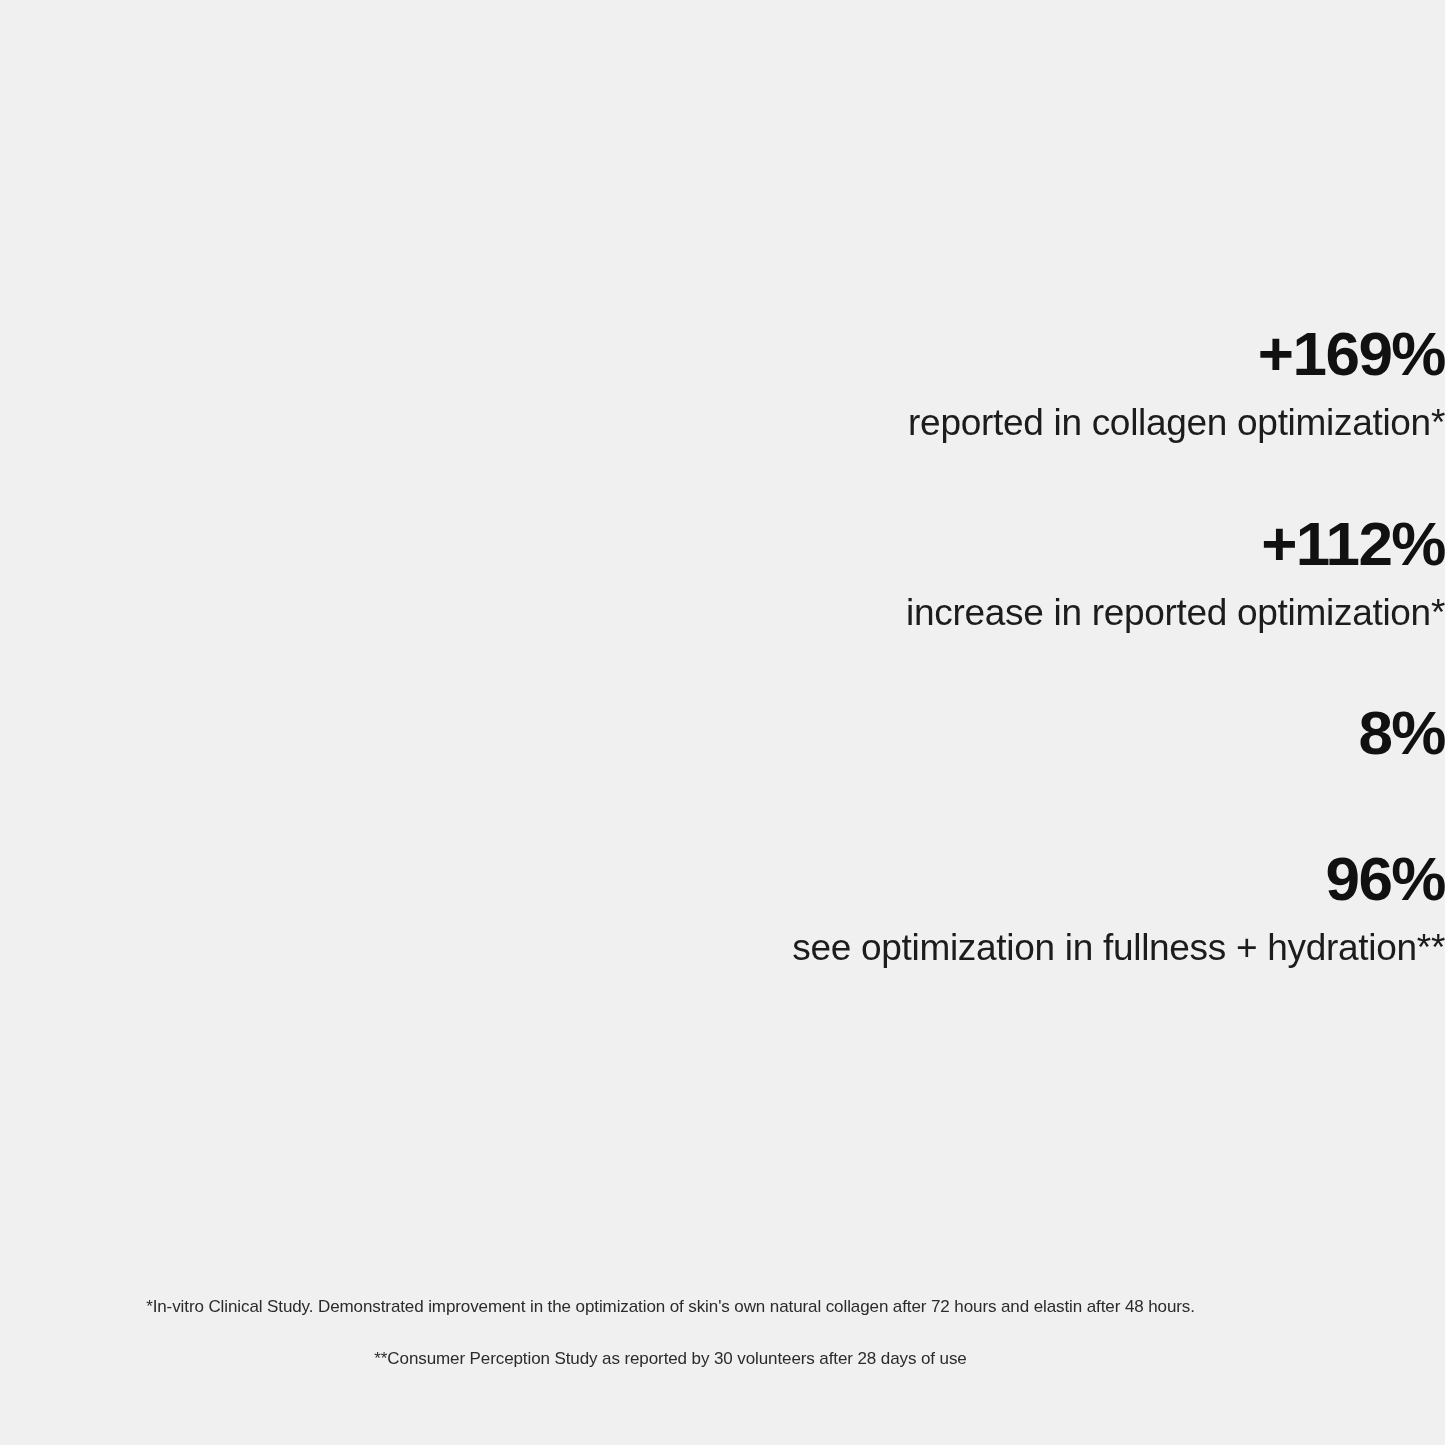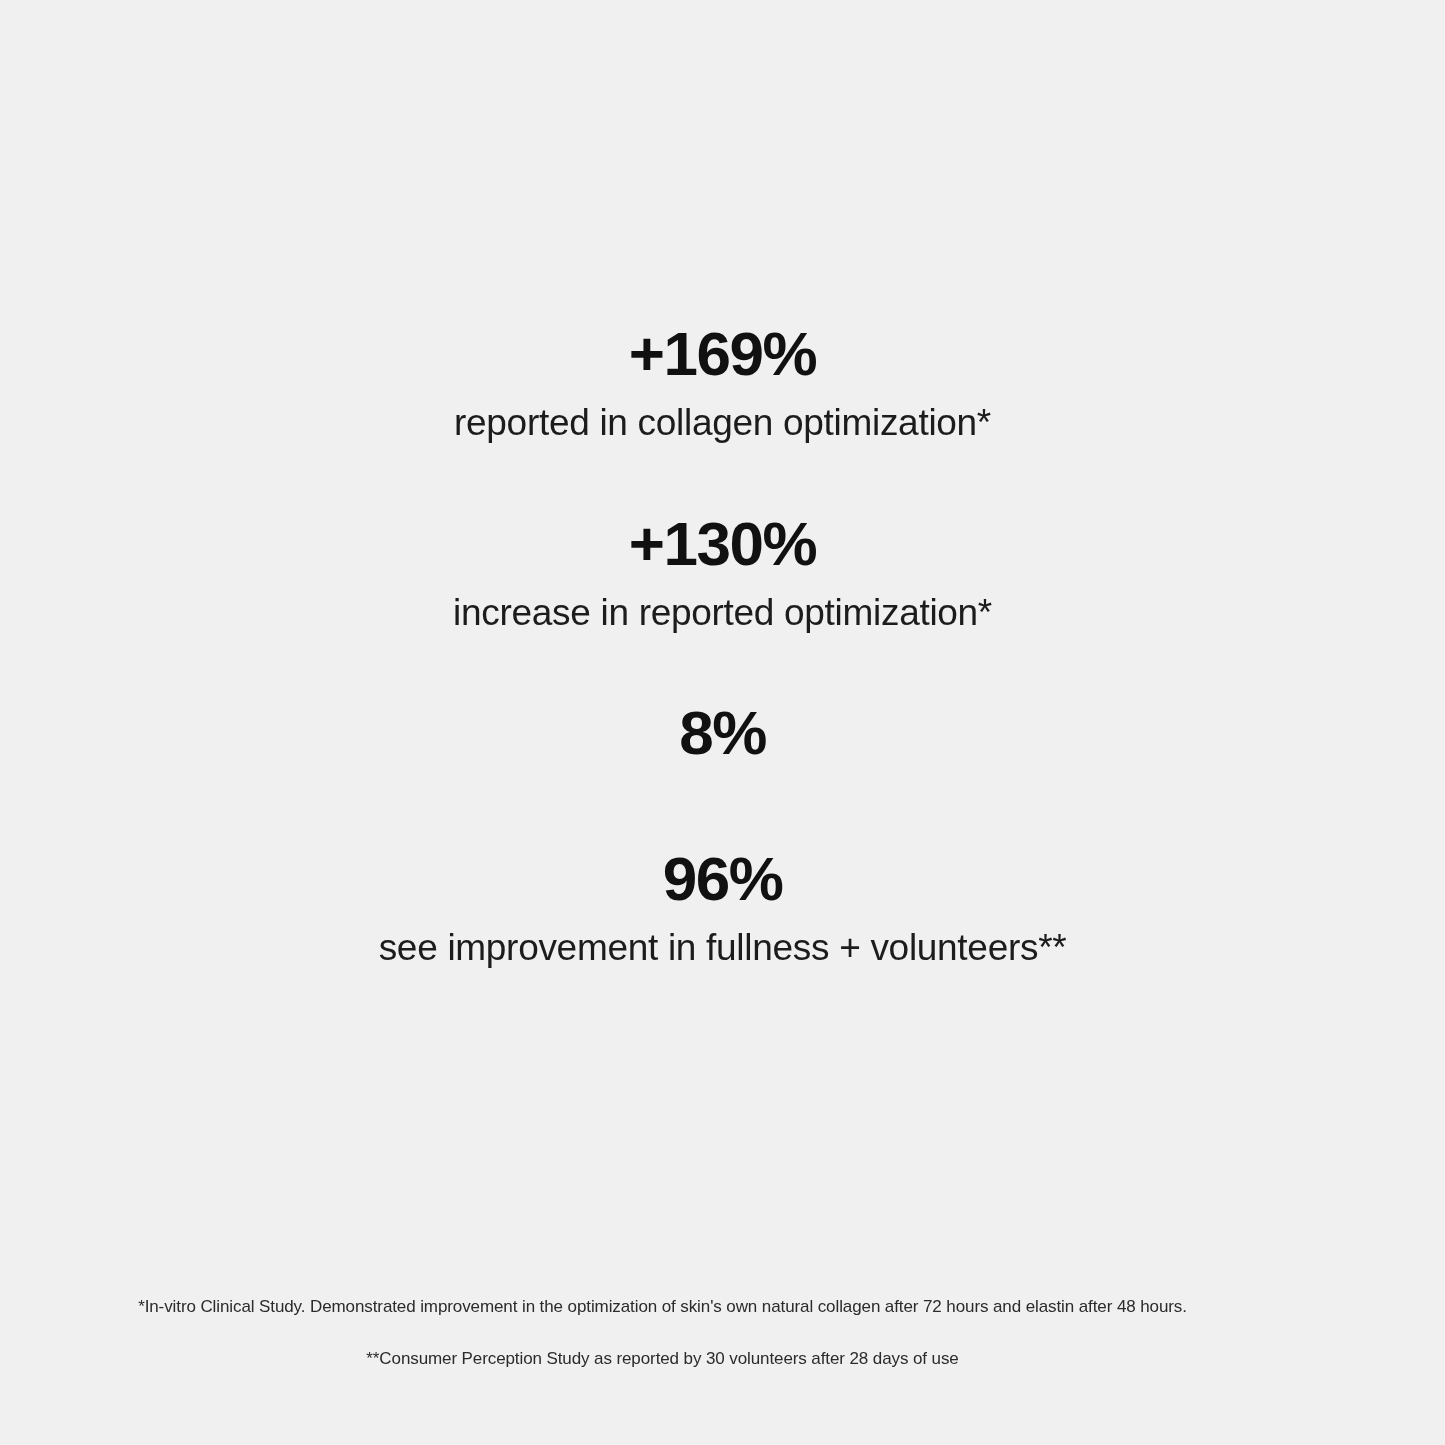--- a/index.html
+++ b/index.html
@@ -27,21 +27,21 @@
     position: absolute;
     top: 318px;
     left: 0;
     width: 1445px;
     display: flex;
     flex-direction: column;
     align-items: center;
   }
   .stat-block {
     width: 100%;
-    text-align: center;
+    text-align: right;
     margin-bottom: 62px;
   }
   .stat-block:last-child {
     margin-bottom: 17px;
   }
   .stat-value {
     font-size: 62px;
     font-weight: 700;
     letter-spacing: -1.5px;
     line-height: 1.15;
@@ -51,21 +51,21 @@
   .stat-label {
     font-size: 37px;
     font-weight: 400;
     line-height: 1.2;
     color: #1c1c1c;
     letter-spacing: -0.3px;
     margin: 0;
   }
   .footnotes {
     position: absolute;
-    left: 0;
+    left: 8px;
     top: 1295px;
     width: 1325px;
     text-align: center;
   }
   .footnote {
     font-size: 17px;
     line-height: 1.4;
     color: #2b2b2b;
     letter-spacing: -0.1px;
     margin: 0 0 28px 0;
@@ -80,31 +80,31 @@
 <div class="page">
 
   <div class="stats">
 
     <div class="stat-block">
       <div class="stat-value">+169%</div>
       <div class="stat-label">reported in collagen optimization*</div>
     </div>
 
     <div class="stat-block">
-      <div class="stat-value">+130%</div>
+      <div class="stat-value">+112%</div>
       <div class="stat-label">increase in reported optimization*</div>
     </div>
 
     <div class="stat-block">
       <div class="stat-value">8%</div>
     </div>
 
     <div class="stat-block">
       <div class="stat-value">96%</div>
-      <div class="stat-label">see improvement in fullness + volunteers**</div>
+      <div class="stat-label">see optimization in fullness + hydration**</div>
     </div>
 
   </div>
 
   <div class="footnotes">
     <p class="footnote">*In-vitro Clinical Study. Demonstrated improvement in the optimization of skin's own natural collagen after 72 hours and elastin after 48 hours.</p>
     <p class="footnote">**Consumer Perception Study as reported by 30 volunteers after 28 days of use</p>
   </div>
 
 </div>

